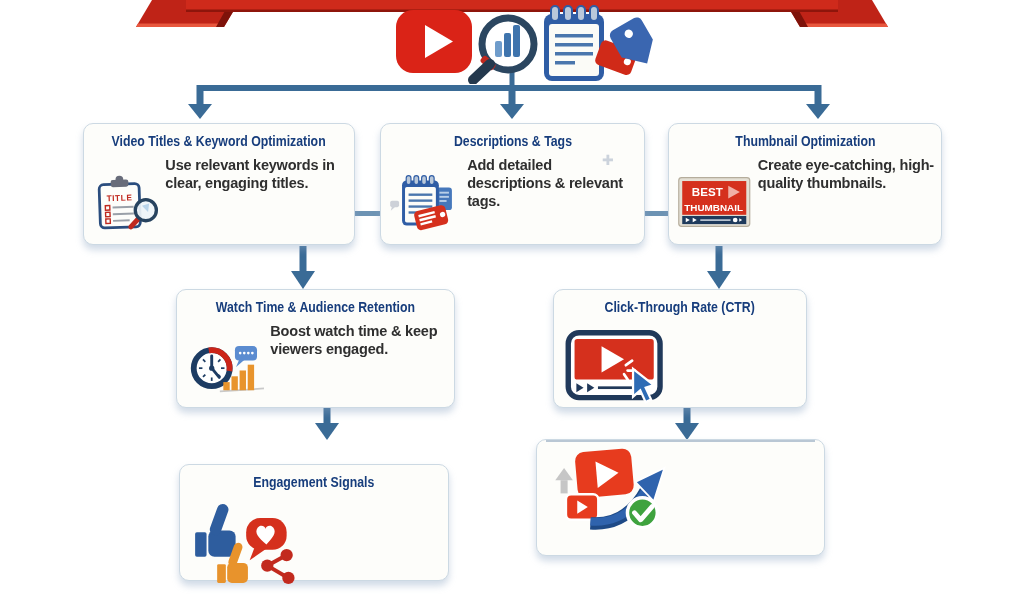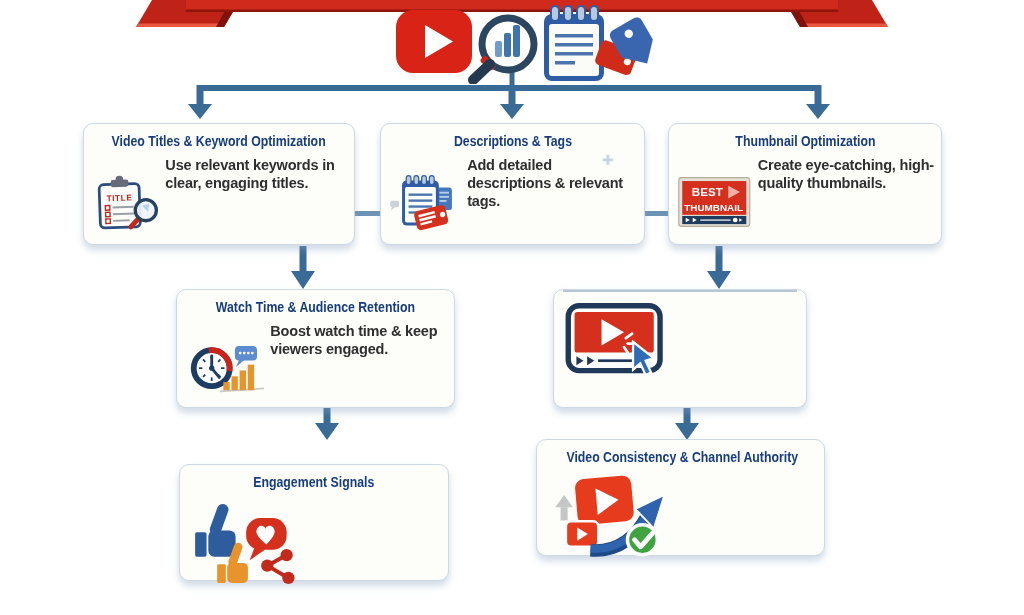--- a/index.html
+++ b/index.html
@@ -210,20 +210,21 @@
             <circle cx="102" cy="26" r="2.3" fill="#fff"></circle>
           <circle cx="109" cy="26" r="2.3" fill="#fff"></circle>
             <circle cx="116" cy="26" r="2.3" fill="#fff"></circle>
         </g>
       </svg>
       <div class="card-desc">Boost watch time &amp; keep viewers engaged.</div>
     </div>
   </div>
 
   <div class="card" style="left:553px;top:289px;width:252px;height:117px">
+    <div class="card-title"><span>Click-Through Rate (CTR)</span></div>
     <div class="card-divider"></div>
     <div class="card-body">
       <svg width="116" height="90" viewBox="0 0 125 100">
         <rect x="5" y="12" width="102" height="72" rx="12" fill="#ffffff" stroke="#20395a" stroke-width="6"></rect>
         <rect x="12" y="19" width="88" height="45" rx="3" fill="#d5301d"></rect>
         <polygon points="42,27 42,56 67,41.5" fill="#ffffff"></polygon>
         <g stroke="#ffffff" stroke-width="3" stroke-linecap="round">
           <line x1="69" y1="48" x2="76" y2="43"></line>
           <line x1="71" y1="54" x2="79" y2="54"></line>
           <line x1="67" y1="58" x2="71" y2="64"></line>
@@ -263,21 +264,20 @@
           <line x1="86" y1="78" x2="110" y2="92" stroke="#c22a1e" stroke-width="4.5"></line>
           <circle cx="86" cy="78" r="7" fill="#c22a1e"></circle>
           <circle cx="108" cy="66" r="7" fill="#c22a1e"></circle>
           <circle cx="110" cy="92" r="7" fill="#c22a1e"></circle>
         </g>
       </svg>
     </div>
   </div>
 
   <div class="card" style="left:536px;top:439px;width:287px;height:115px">
-    <div class="card-title"><span>Video Consistency &amp; Channel Authority</span></div>
     <div class="card-divider"></div>
     <div class="card-body">
       <svg width="142" height="88" viewBox="0 0 150 100">
         <g fill="#c6c6c6">
           <polygon points="6,40 26,40 16,26"></polygon>
           <rect x="12" y="40" width="8" height="15"></rect>
         </g>
         <g transform="rotate(-5 62 34)">
           <rect x="30" y="6" width="64" height="52" rx="10" fill="#e73b1e"></rect>
           <polygon points="53,18 53,48 78,33" fill="#ffffff"></polygon>

